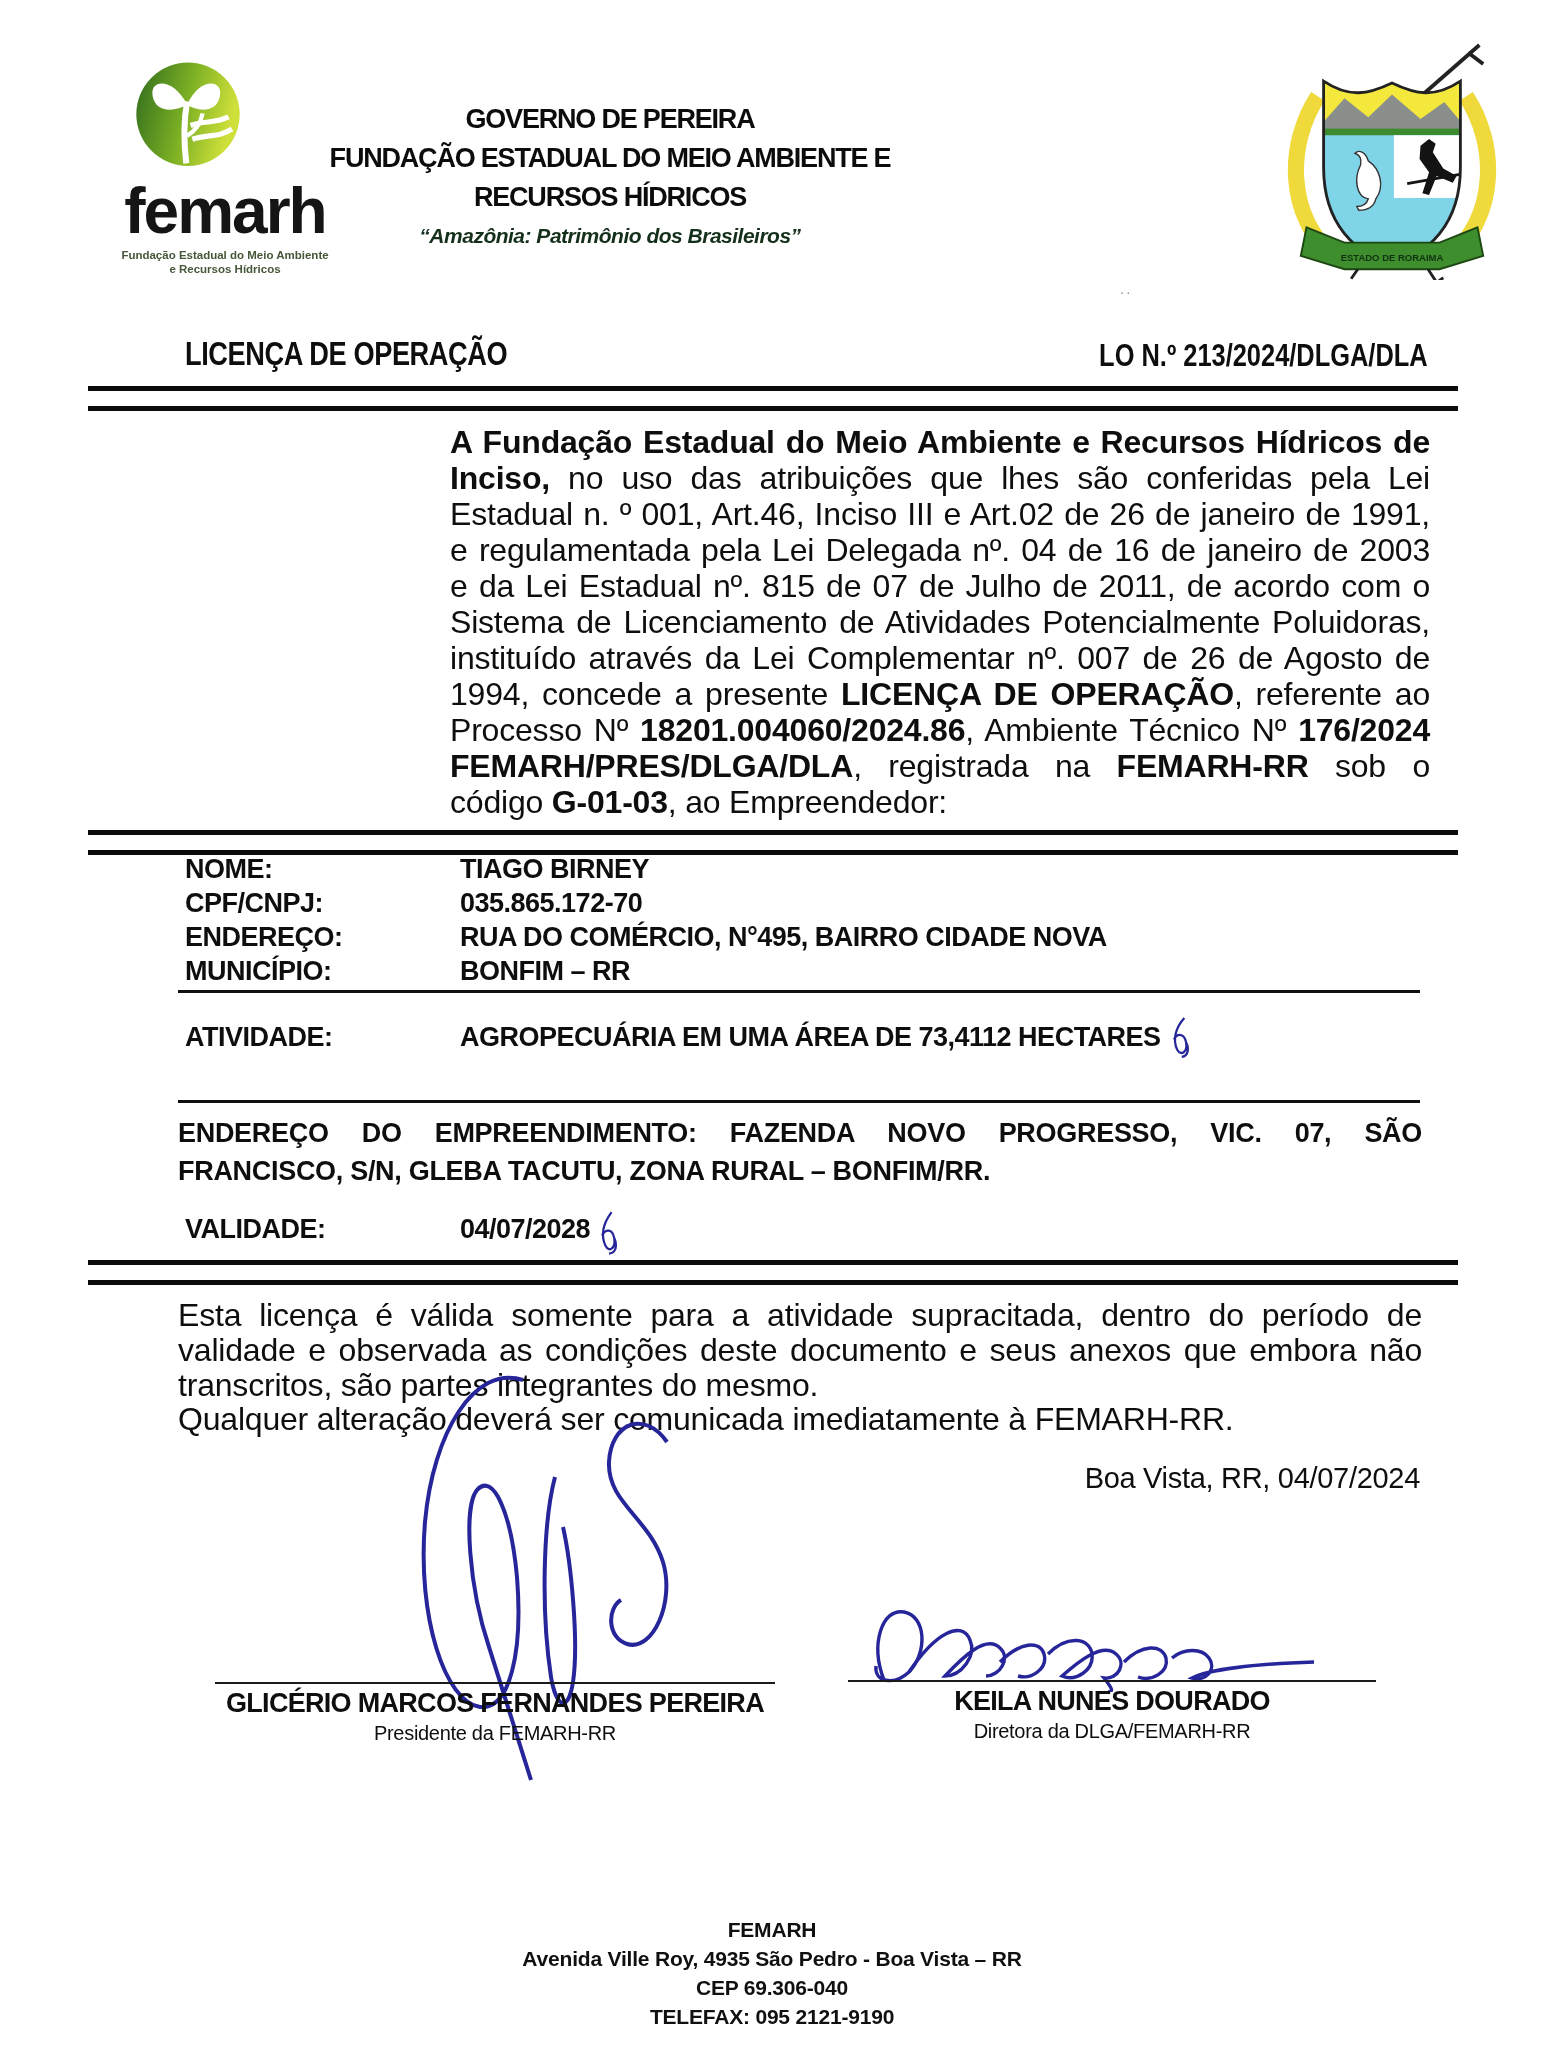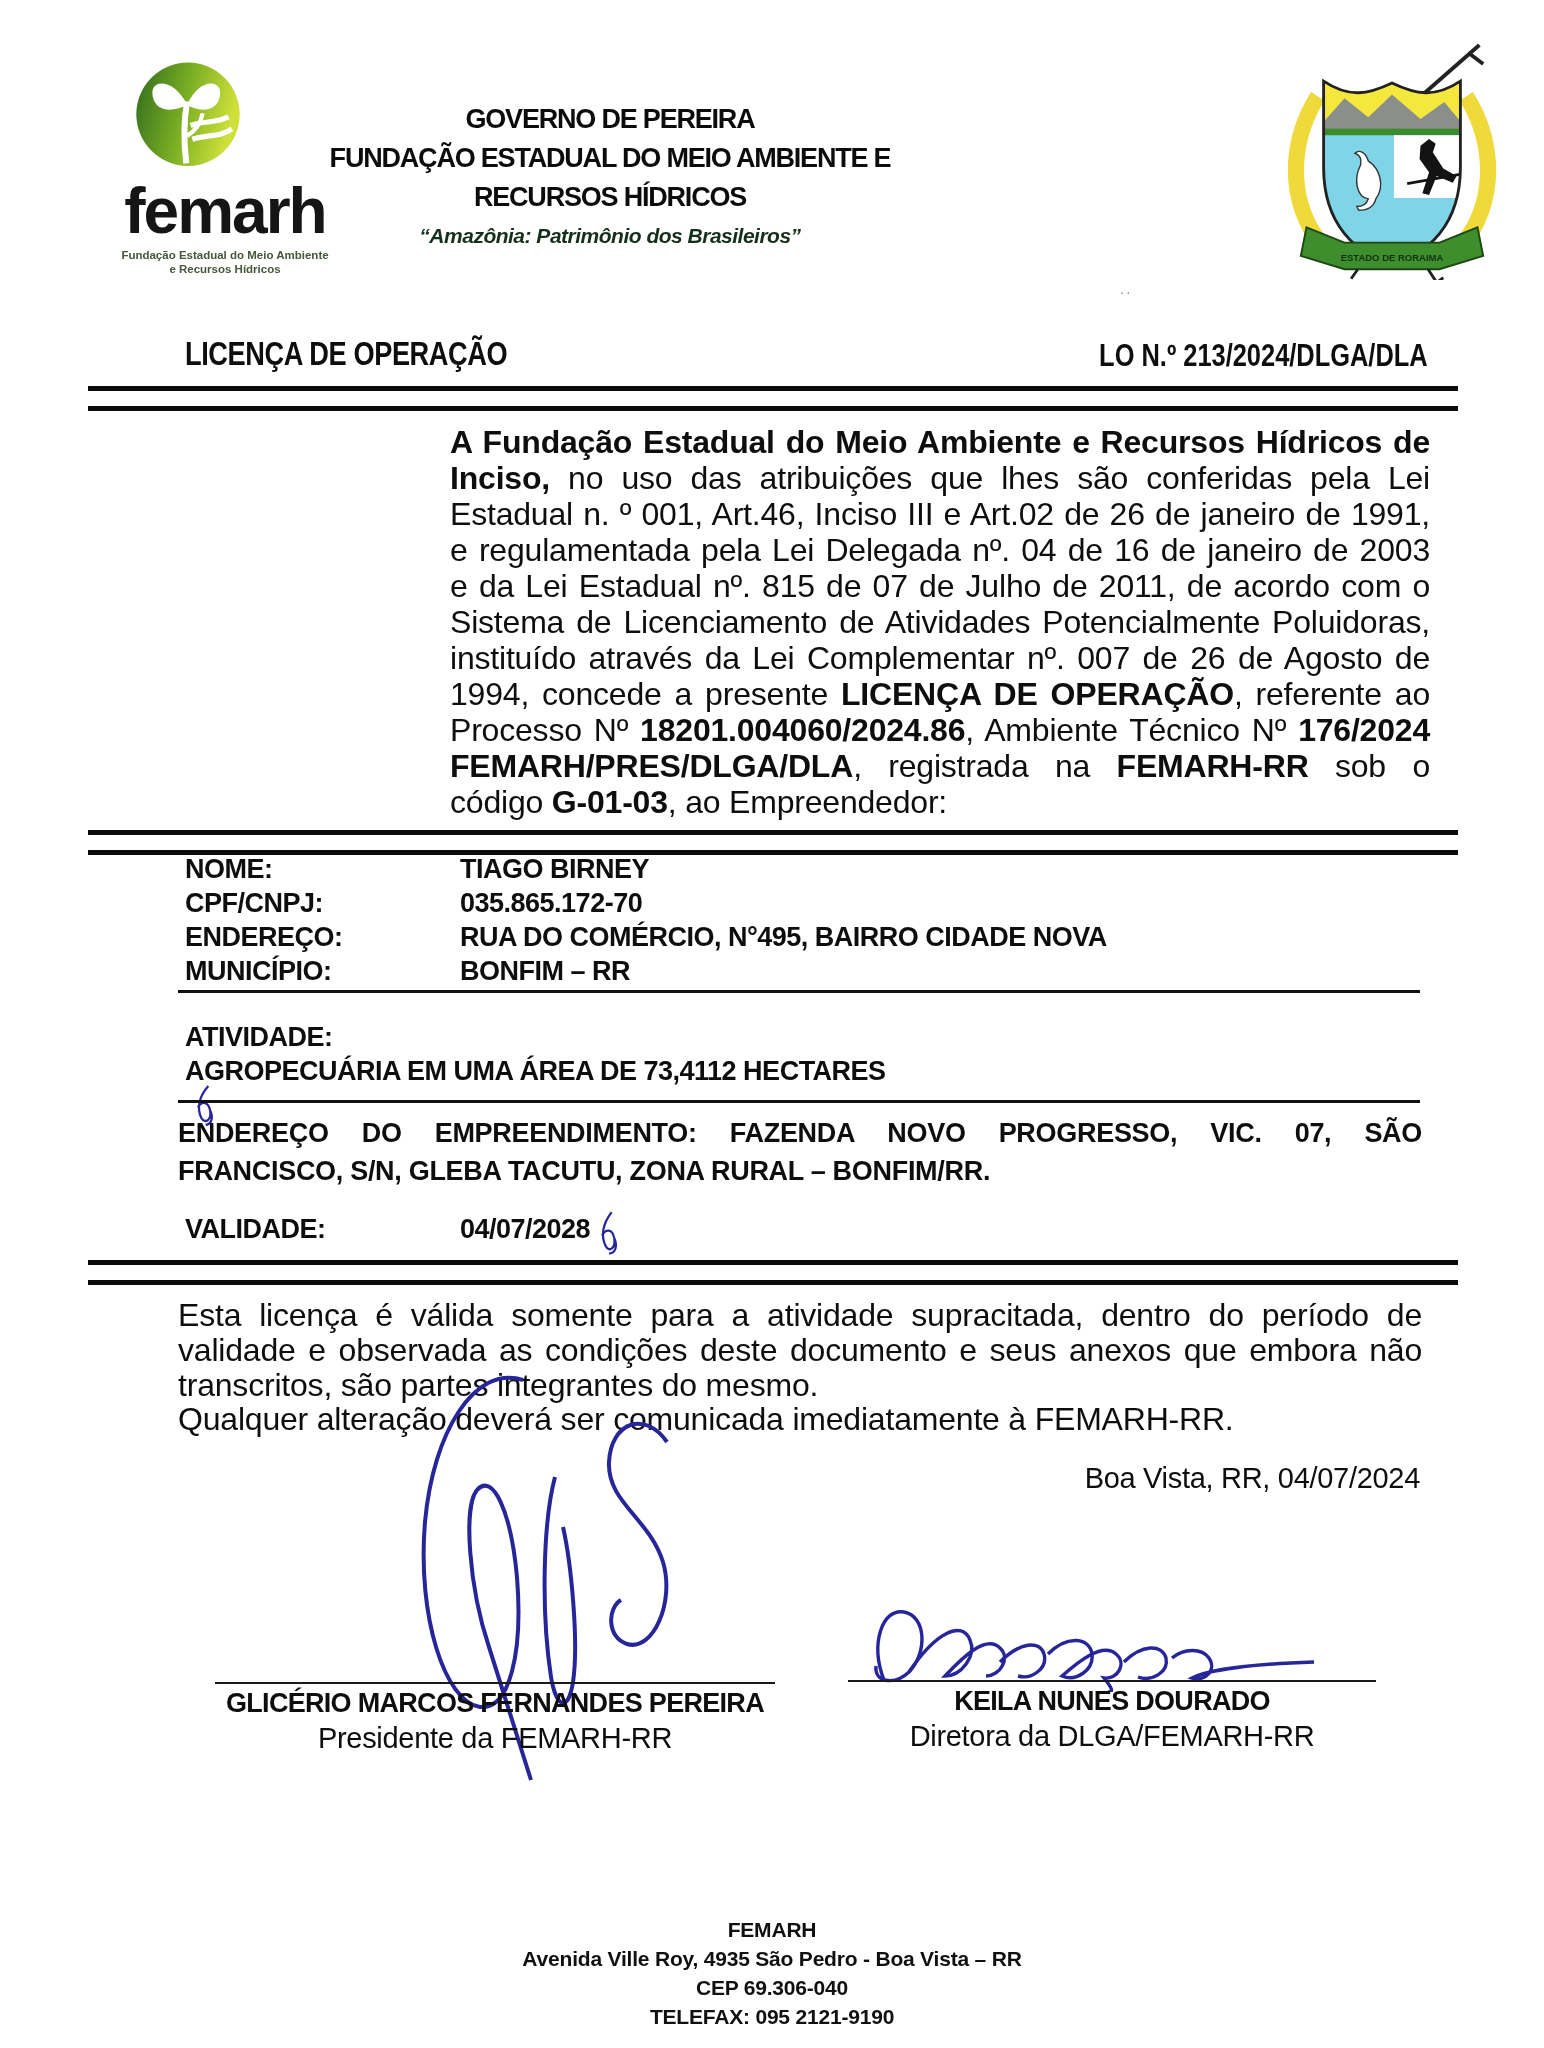--- a/index.html
+++ b/index.html
@@ -26,21 +26,21 @@
   .ent{font-weight:bold;font-size:27px;letter-spacing:-0.3px;}
   .ent .line{line-height:38px;}
   
   .frow{display:flex;font-weight:bold;font-size:27px;letter-spacing:-0.5px;line-height:34px;white-space:nowrap;}
   .frow .lab{width:275px;flex:none;}
   .paraph{margin-left:6px;margin-top:-6px;}
   
   .sigblock{text-align:center;}
   .sigline{border-top:2px solid #1a1a1a;height:0;}
   .signame{font-weight:bold;font-size:27px;letter-spacing:-0.7px;margin-top:4px;white-space:nowrap;}
-  .sigrole{font-size:29px;letter-spacing:-0.3px;margin-top:3px;white-space:nowrap;}
+  .sigrole{font-size:20px;letter-spacing:-0.3px;margin-top:3px;white-space:nowrap;}
   .date-line{font-size:29px;letter-spacing:-0.3px;white-space:nowrap;}
   
   .footer{text-align:center;font-weight:bold;font-size:21px;line-height:29px;letter-spacing:-0.2px;color:#101010;}
   .stray{font-size:15px;color:#8f8f8f;letter-spacing:2px;}
   svg{display:block;}
 </style>
 </head>
 <body>
 
 <div class="abs" style="left:95px;top:58px;width:260px;">
@@ -135,21 +135,21 @@
     <span>RUA DO COMÉRCIO, N°495, BAIRRO CIDADE NOVA</span>
   </div>
   <div class="frow">
     <span class="lab">MUNICÍPIO:</span>
     <span>BONFIM – RR</span>
   </div>
 </div>
 
 <div class="abs rthin" style="left:178px;top:990px;width:1242px;"></div>
 
-<div class="abs frow" style="left:185px;top:1020px;width:1300px;flex-direction:column;">
+<div class="abs frow" style="left:185px;top:1020px;width:1300px;">
   <span class="lab">ATIVIDADE:</span>
   <span>AGROPECUÁRIA EM UMA ÁREA DE 73,4112 HECTARES</span>
   <svg class="paraph" width="26" height="46" viewBox="0 0 30 50">
     <path d="M20,3 C10,14 6,28 12,40 C16,47 24,43 22,31 C20,21 12,20 8,28 M22,31 C26,39 24,47 17,48" stroke="#26269a" stroke-width="2.6" fill="none"></path>
   </svg>
 </div>
 
 <div class="abs rthin" style="left:178px;top:1100px;width:1242px;"></div>
 
 <div class="abs para ent" style="left:178px;top:1114px;width:1244px;">

